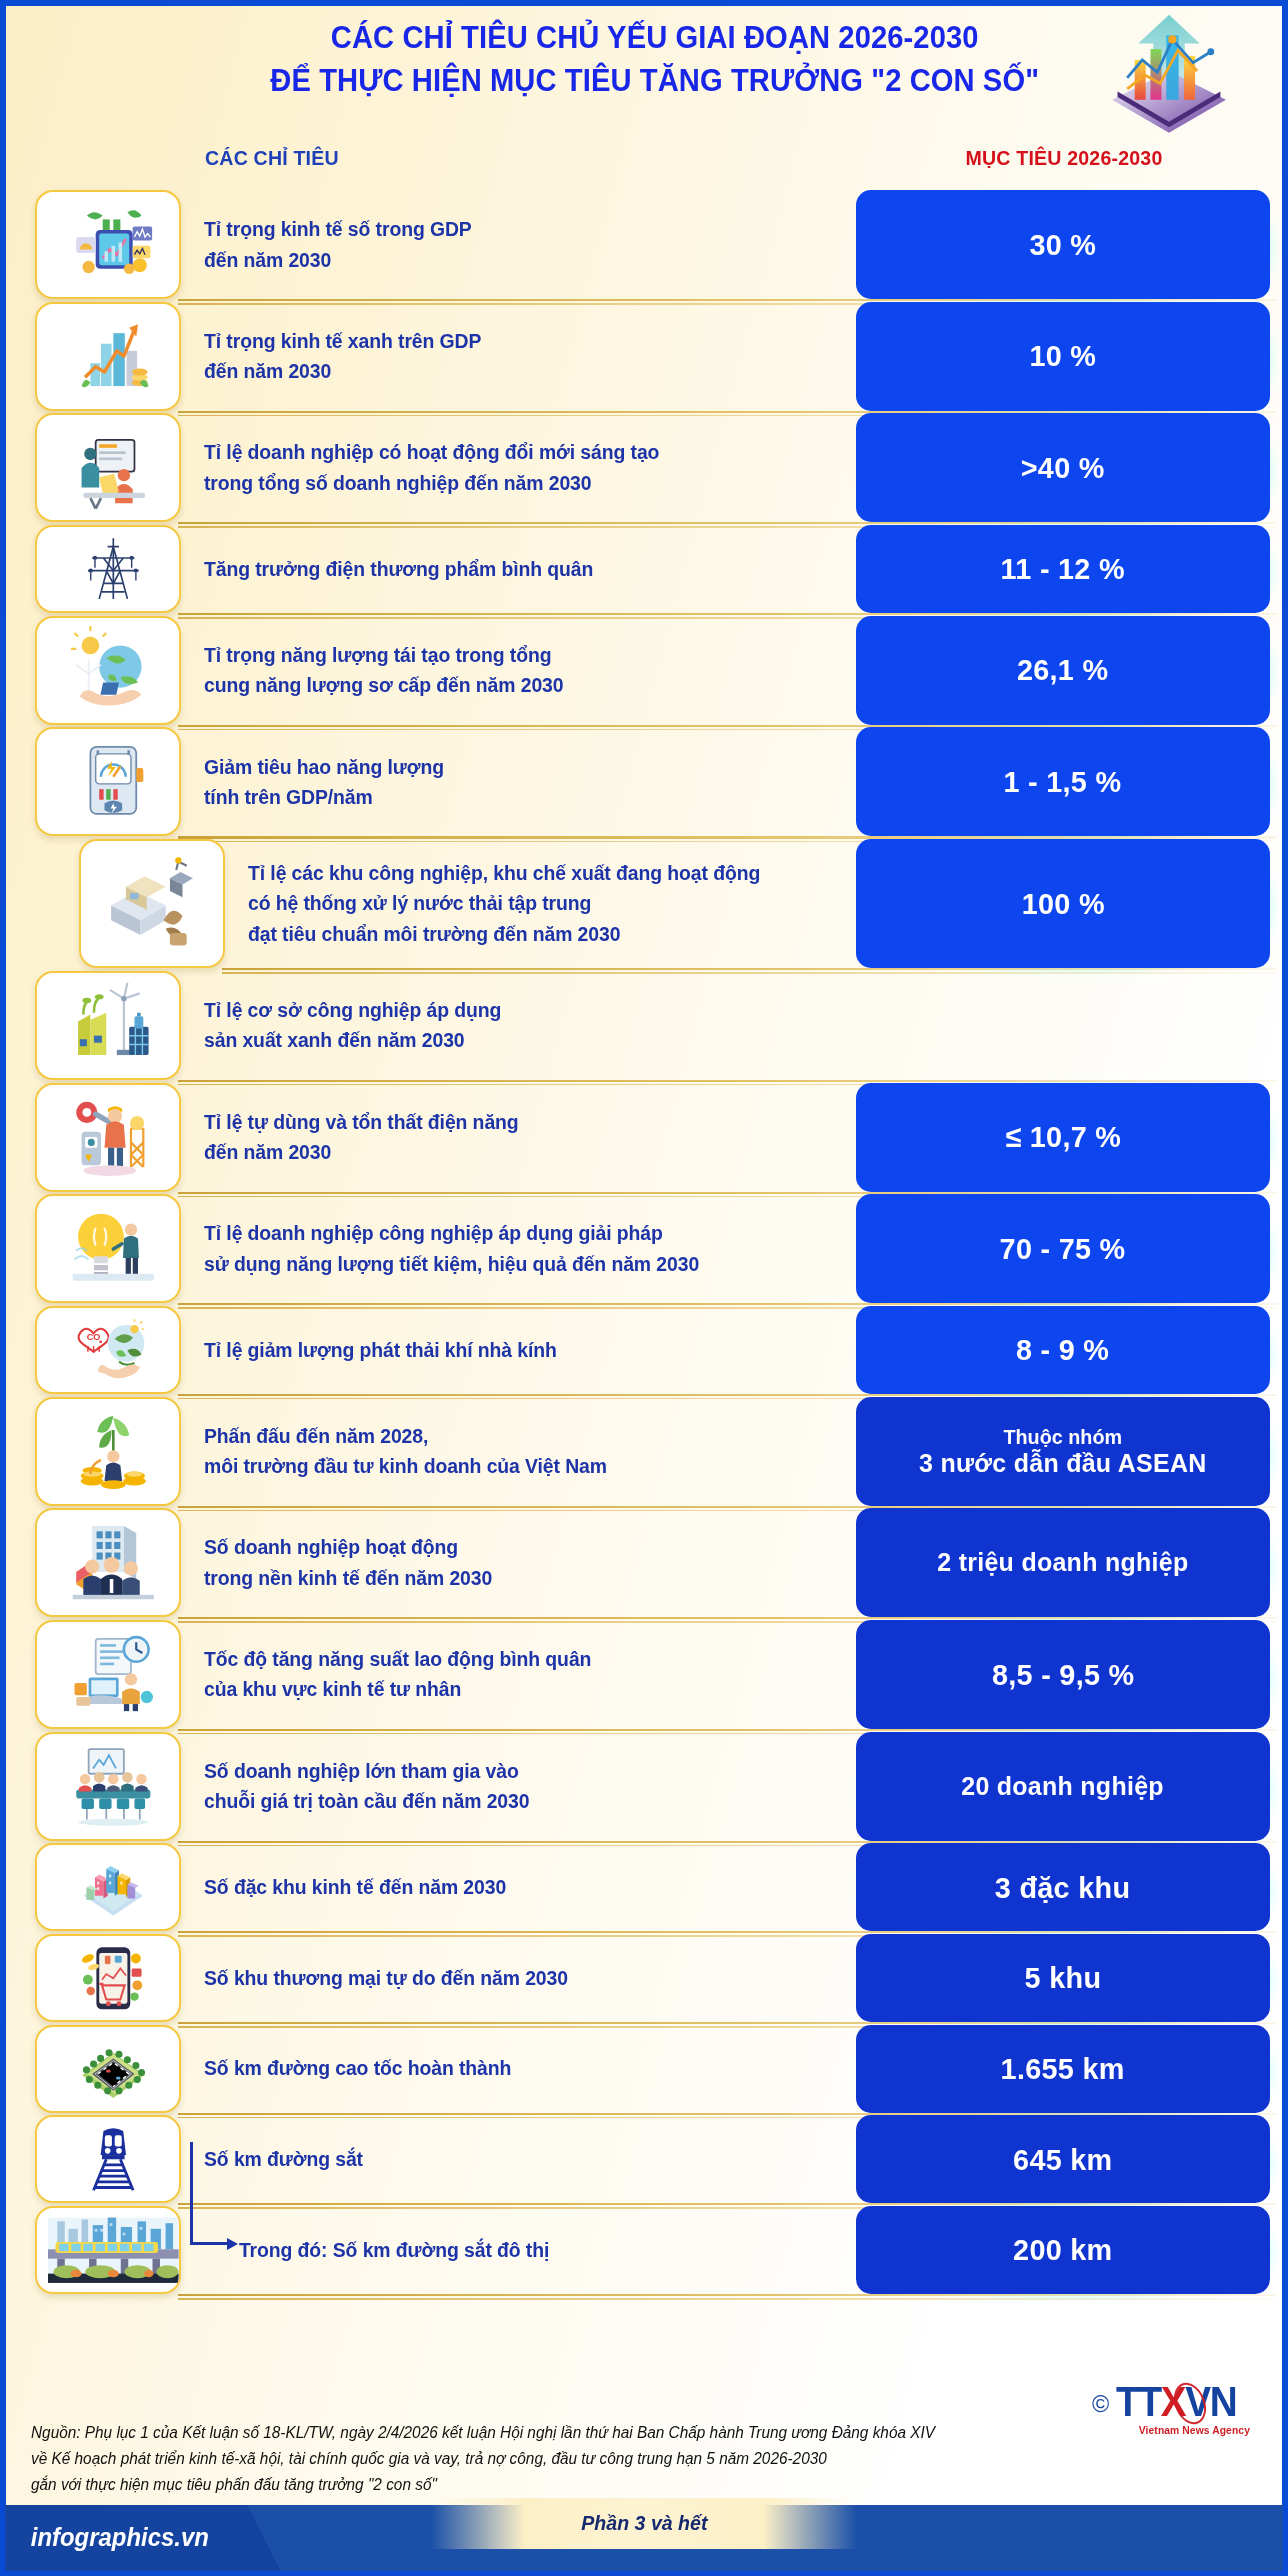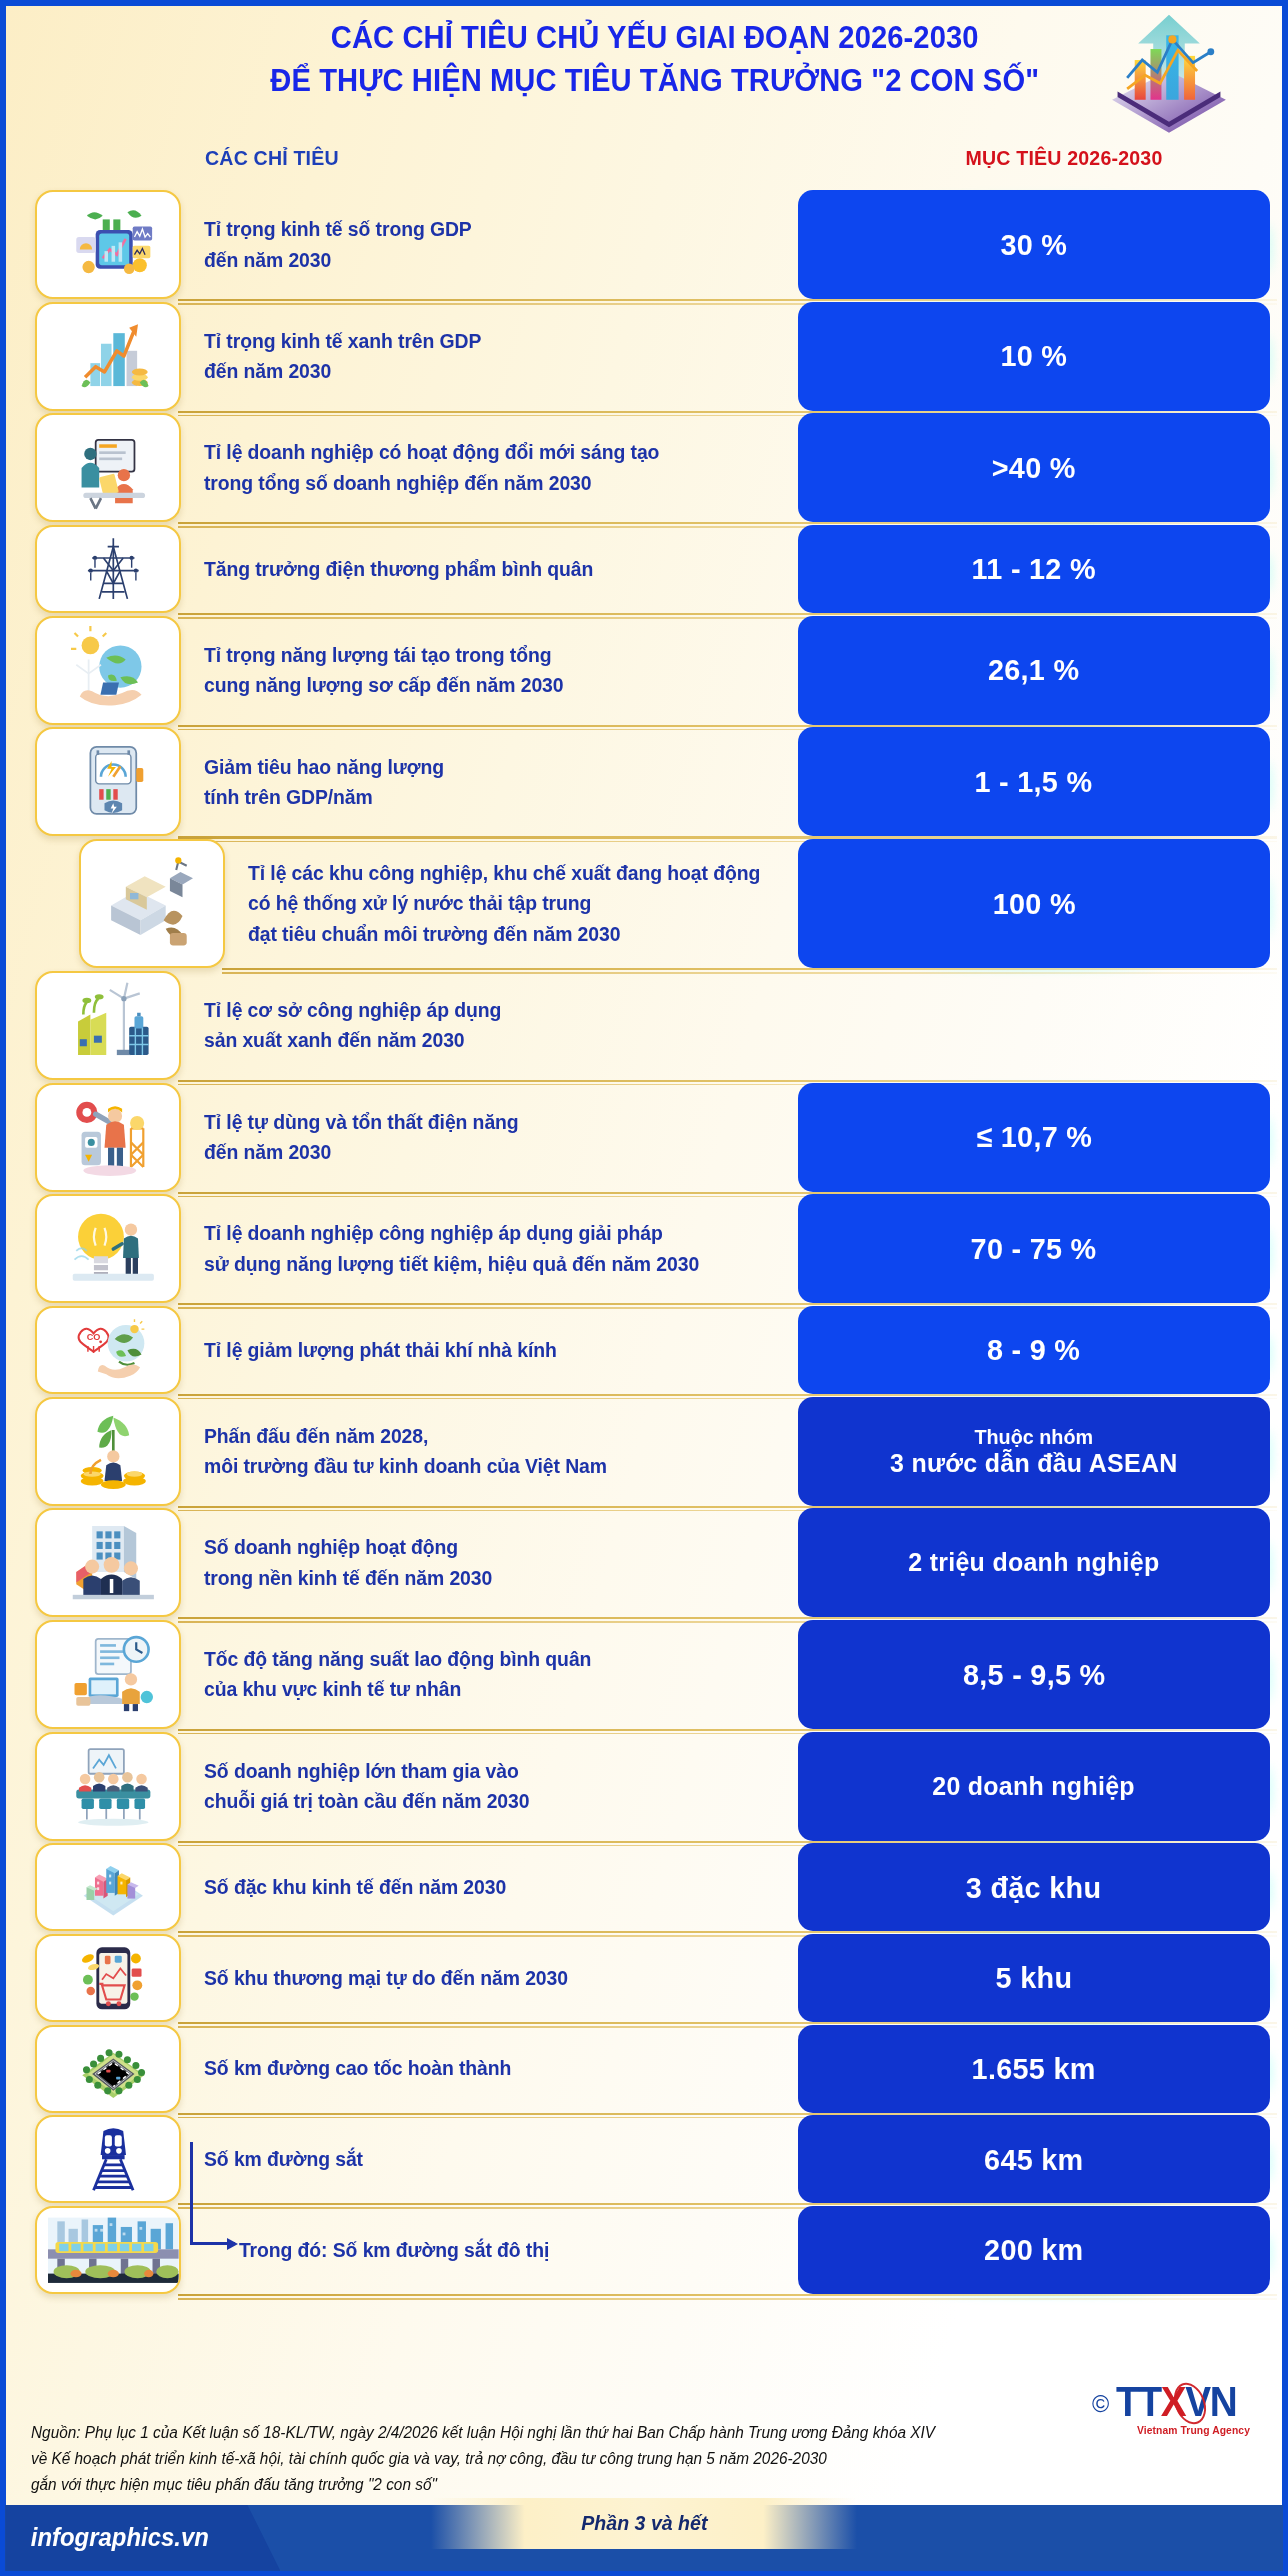--- a/index.html
+++ b/index.html
@@ -109,21 +109,21 @@
     font-weight: bold;
     font-size: 20px;
     line-height: 1.52;
     transform: scaleX(0.97);
     transform-origin: left center;
     letter-spacing: -0.1px;
   }
   .label-text .l { display: block; }
 
   .value-wrap {
-    flex: none; width: 484px;
+    flex: none; width: 426px;
     display: flex; align-items: stretch;
     padding-right: 12.4px;
     position: relative;
   }
   .value-glow {
     position: absolute; left: 4.1px; right: 6.9px; top: 2.7px; bottom: -4.1px;
     border-radius: 16.5px;
     background: radial-gradient(ellipse at 50% 50%, rgba(90,255,235,0.95) 0%, rgba(120,255,240,0.55) 55%, rgba(160,255,245,0) 78%);
     filter: blur(3.4px);
   }
@@ -1072,21 +1072,21 @@
   <div class="source">
     <p>Nguồn: Phụ lục 1 của Kết luận số 18-KL/TW, ngày 2/4/2026 kết luận Hội nghị lần thứ hai Ban Chấp hành Trung ương Đảng khóa XIV</p>
     <p>về Kế hoạch phát triển kinh tế-xã hội, tài chính quốc gia và vay, trả nợ công, đầu tư công trung hạn 5 năm 2026-2030</p>
     <p>gắn với thực hiện mục tiêu phấn đấu tăng trưởng "2 con số"</p>
 
     <div class="ttxvn">
       <div class="copy">©</div>
       <div class="logo">
         <span class="word"><span>TT</span><span class="red">X</span><span>VN</span></span>
         <div class="swoosh"></div>
-        <div class="tagline">Vietnam Trung Agency</div>
+        <div class="tagline">Vietnam News Agency</div>
       </div>
     </div>
   </div>
 
   <div class="footer-bar">
     <div class="footer-center">
       <span>Phần 3 và hết</span>
     </div>
     <div class="tag">
       <span>infographics.vn</span>

